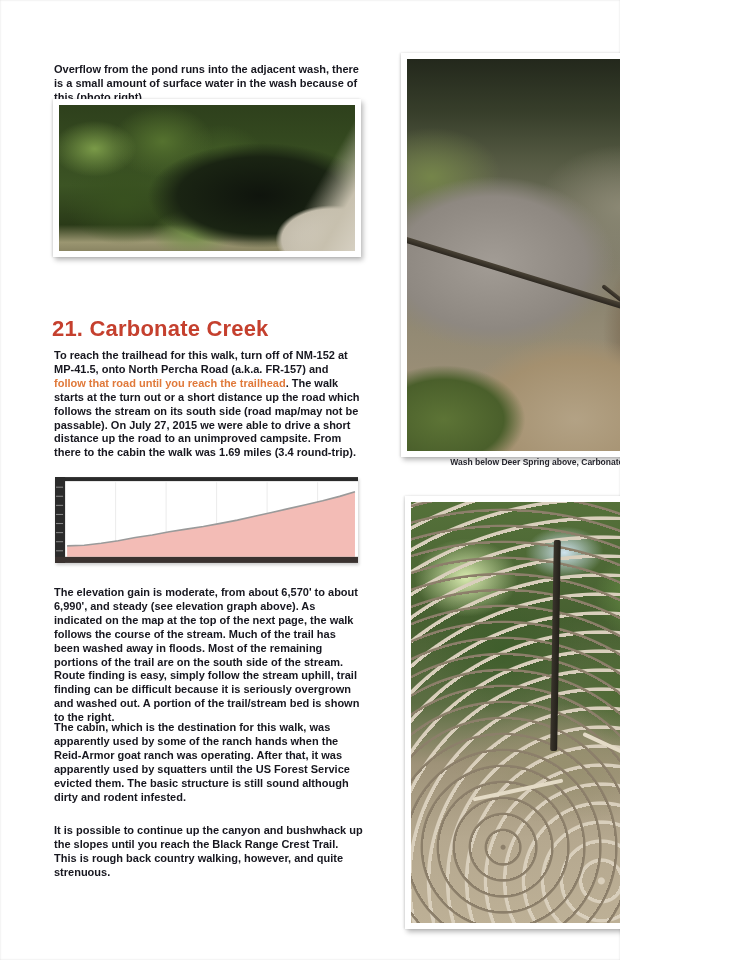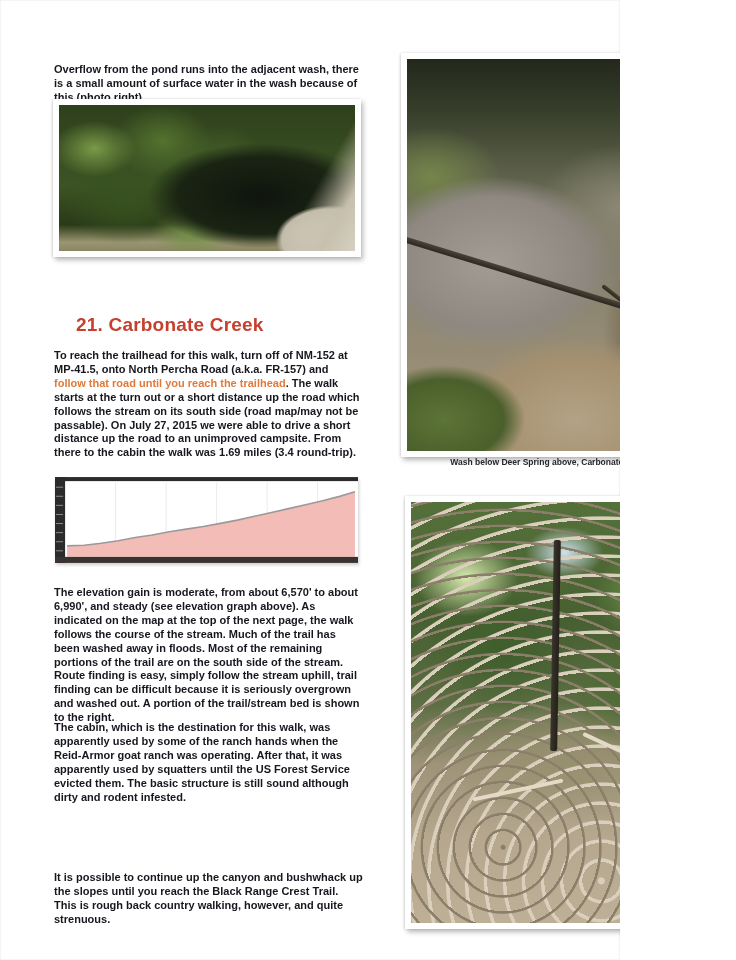--- a/index.html
+++ b/index.html
@@ -9,21 +9,21 @@
     color:#17171f;overflow:hidden;
     box-shadow:inset 0 0 2px rgba(0,0,0,0.15);
   }
   .body-text{
     position:absolute;left:54px;width:309px;
     font-size:11px;line-height:13.9px;font-weight:bold;color:#17171f;
     text-align:left;
   }
   .heading{
     position:absolute;left:52px;top:301px;width:320px;
-    font-size:19px;font-weight:bold;color:#c5402e;letter-spacing:0.2px;margin-left:24px;
+    font-size:22px;font-weight:bold;color:#c5402e;letter-spacing:0.2px;
   }
   .inline-link{color:#e0793a;cursor:pointer;}
   .photo-frame{
     position:absolute;background:#ffffff;padding:6px;
     box-shadow:2px 3px 5px rgba(0,0,0,0.28), -1px 0 2px rgba(0,0,0,0.12);
   }
   .photo-inner{position:relative;width:100%;height:100%;overflow:hidden;}
 
   
   .pond{
@@ -125,21 +125,21 @@
         <line x1="1" y1="73" x2="8" y2="73"></line>
       </g>
       <rect x="0" y="79" width="300" height="6" fill="#3a3230"></rect>
     </svg>
   </div>
 
   <p class="body-text" style="top:575px;">The elevation gain is moderate, from about 6,570' to about 6,990', and steady (see elevation graph above).  As indicated on the map at the top of the next page, the walk follows the course of the stream.  Much of the trail has been washed away in floods.  Most of the remaining portions of the trail are on the south side of the stream.  Route finding is easy, simply follow the stream uphill, trail finding can be difficult because it is seriously overgrown and washed out.  A portion of the trail/stream bed is shown to the right.</p>
 
   <p class="body-text" style="top:710px;">The cabin, which is the destination for this walk, was apparently used by some of the ranch hands when the Reid-Armor goat ranch was operating.  After that, it was apparently used by squatters until the US Forest Service evicted them.  The basic structure is still sound although dirty and rodent infested.</p>
 
-  <p class="body-text" style="top:860px;">It is possible to continue up the canyon and bushwhack up the slopes until you reach the Black Range Crest Trail.  This is rough back country walking, however, and quite strenuous.</p>
+  <p class="body-text" style="top:813px;">It is possible to continue up the canyon and bushwhack up the slopes until you reach the Black Range Crest Trail.  This is rough back country walking, however, and quite strenuous.</p>
 
   <div class="photo-frame" style="left:401px;top:53px;">
     <div class="photo-inner wash">
       <div class="branch branch-main"></div>
       <div class="branch branch-right"></div>
     </div>
   </div>
 
   <p class="caption">Wash below Deer Spring above, Carbonate Creek below</p>
 

